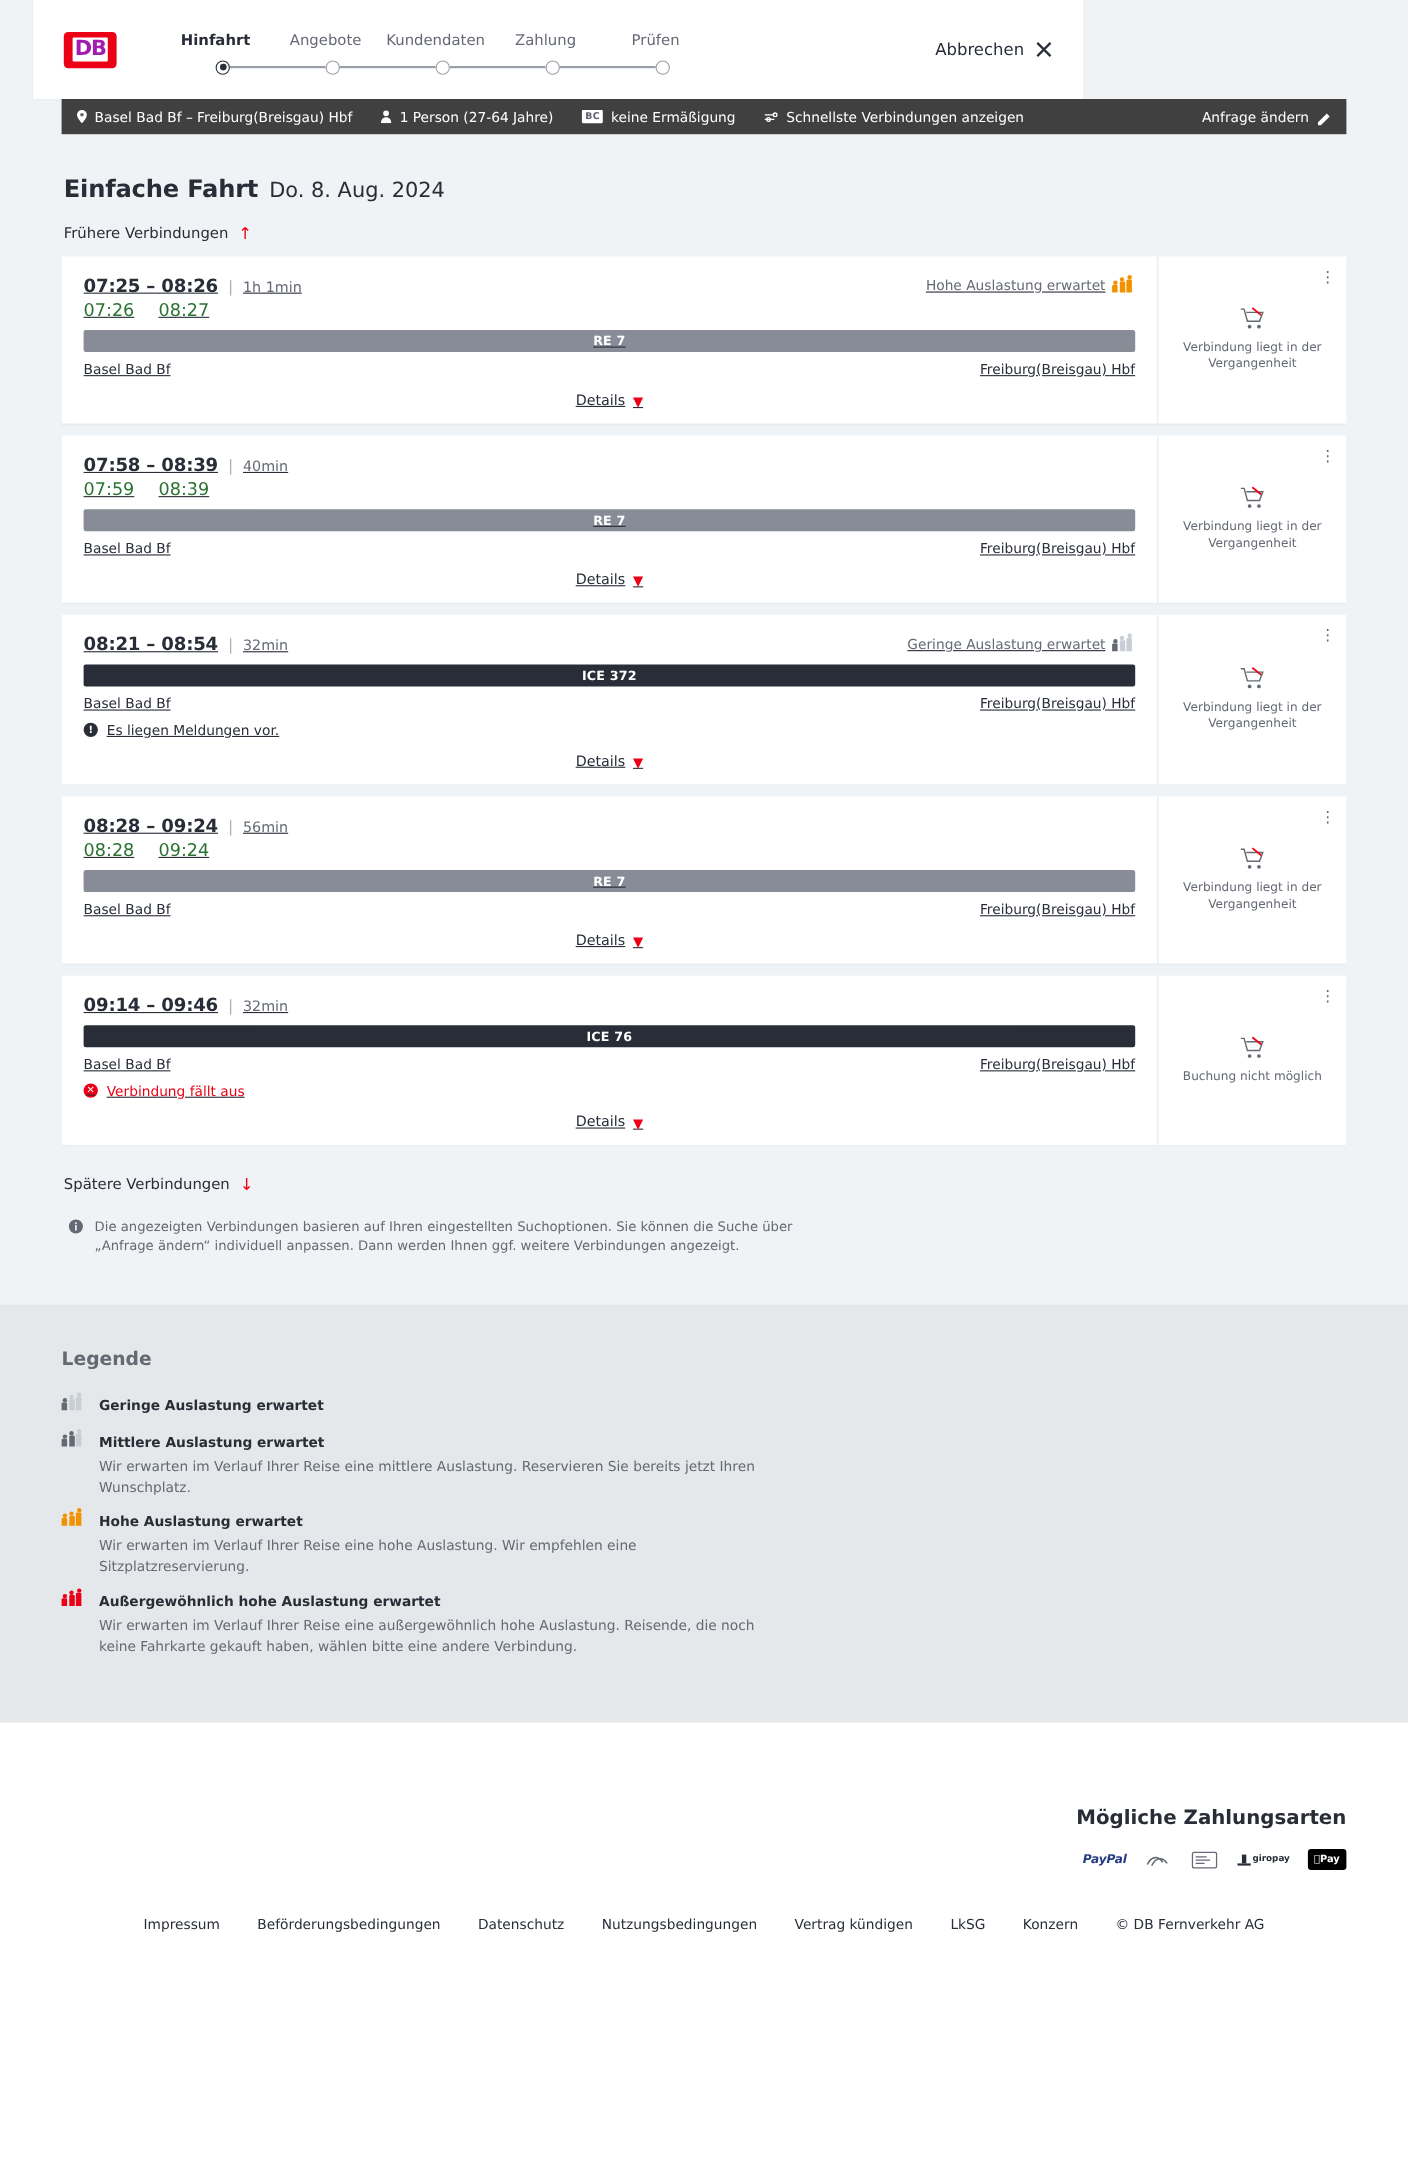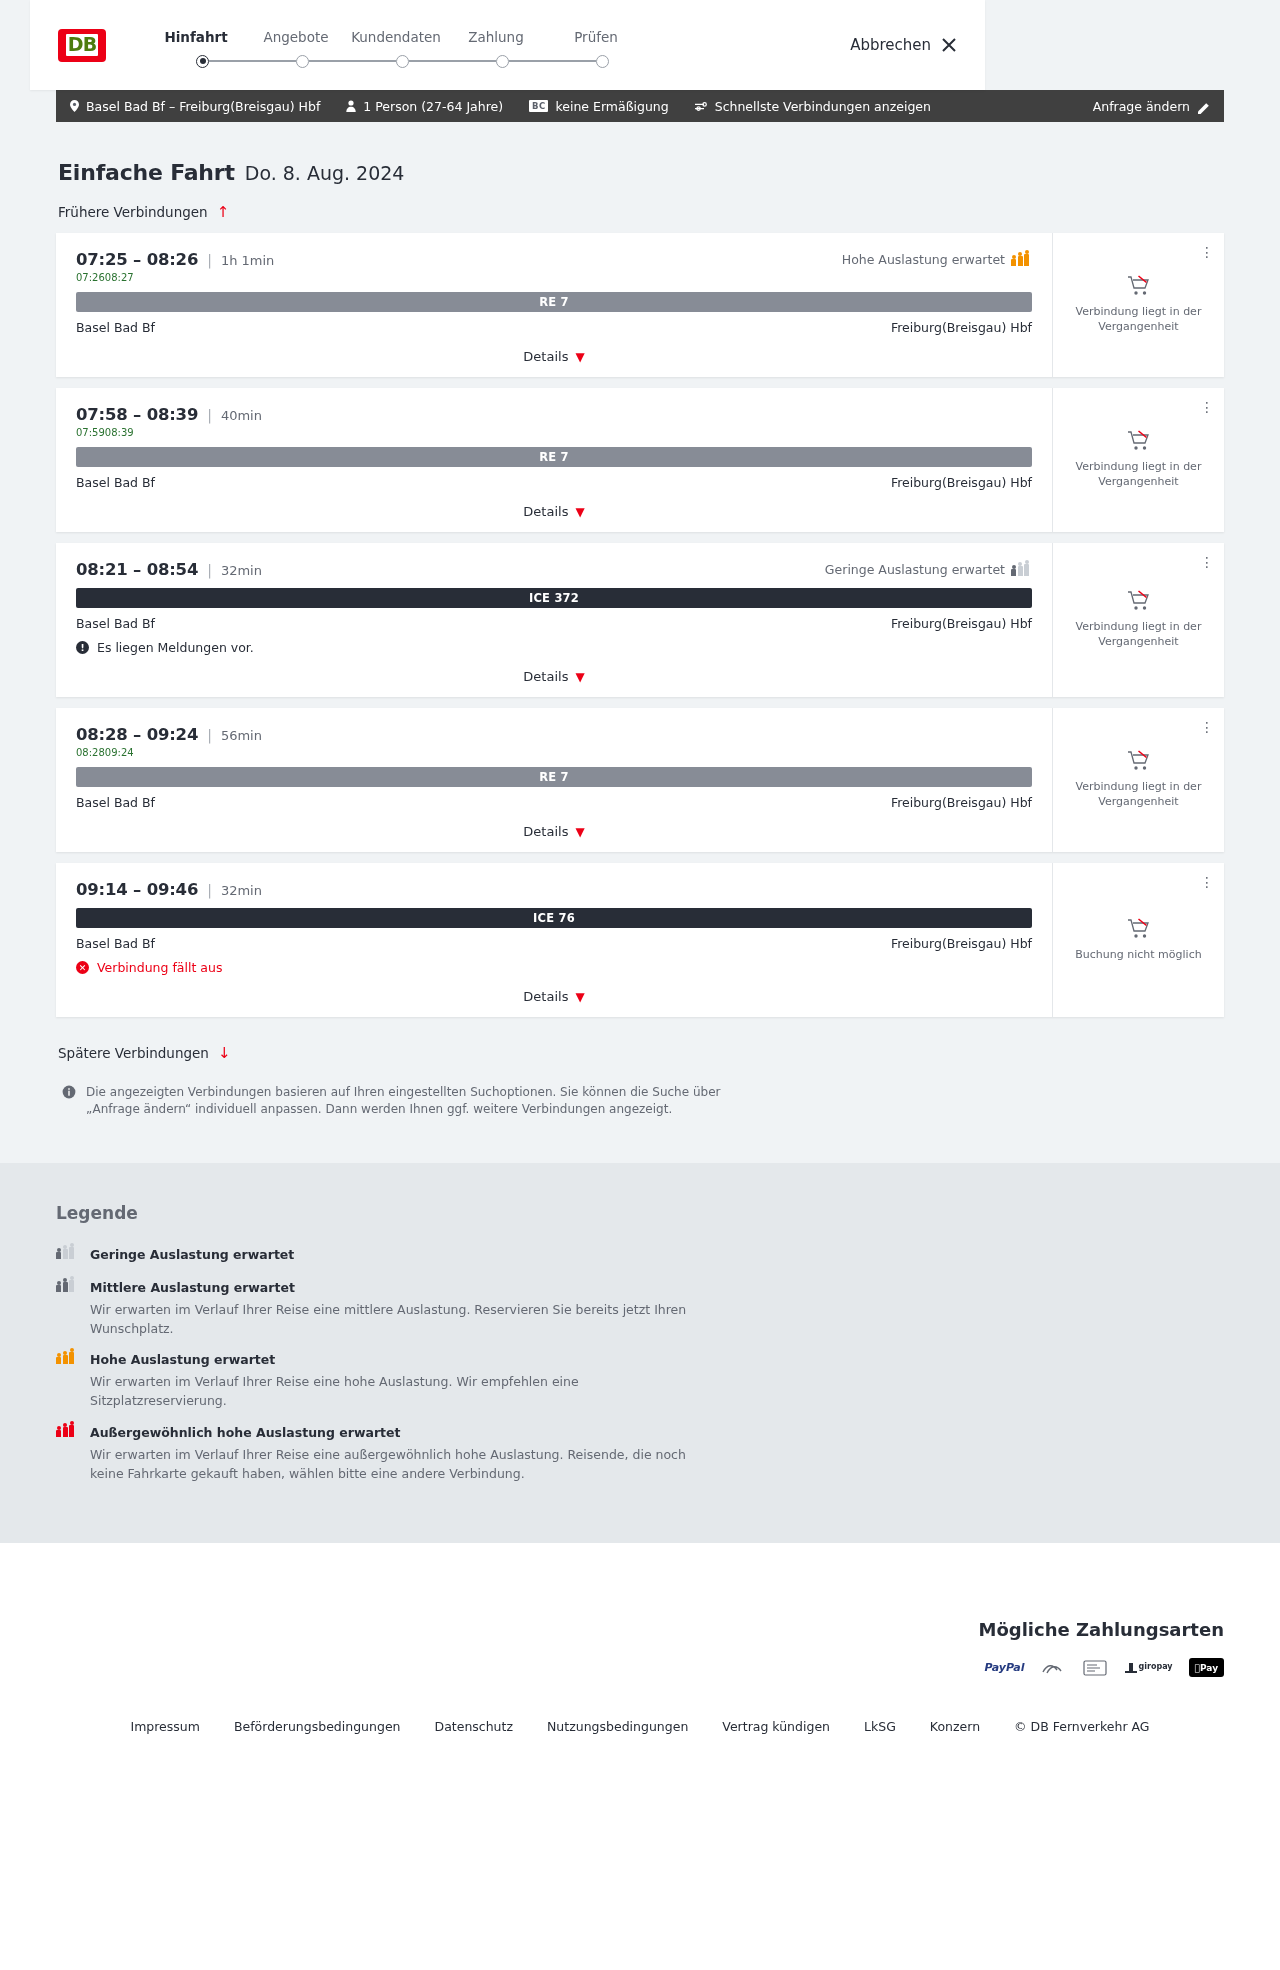--- a/index.html
+++ b/index.html
@@ -16,21 +16,21 @@
   .header {
     background:#fff; height:90px; display:flex; align-items:center;
     padding:0 32px 0 28px; position:relative;
     box-shadow:0 1px 2px rgba(0,0,0,.06);
   }
   .db-logo {
     width:48px; height:33px; background:#ec0016; border-radius:4px;
     display:flex; align-items:center; justify-content:center; flex:0 0 auto;
   }
   .db-logo-inner {
-    background:#fff; color:#4d7c0f; font-weight:bold; font-size:19px;
+    background:#fff; color:#a21caf; font-weight:bold; font-size:19px;
     letter-spacing:-1px; padding:0 2px; line-height:1.15;
     border-radius:1px; font-family:"DejaVu Sans", sans-serif;
   }
   .stepper { margin-left:40px; position:relative; padding-top:6px; }
   .step-labels { display:flex; }
   .step-label {
     width:100px; text-align:center; font-size:13.5px; color:#646973;
     white-space:nowrap;
   }
   .step-label.active { color:#282d37; font-weight:bold; }
@@ -75,30 +75,30 @@
     color:#282d37; margin:19px 0 13px 2px; cursor:pointer;
   }
   .arrow-ico { color:#ec0016; font-size:15px; line-height:1; }
   .nav-link.later { margin:17px 0 0 2px; }
 
   
   .conn {
     display:flex; background:#fff; margin-bottom:11px;
     box-shadow:0 1px 2px rgba(0,0,0,.08); min-height:130px;
   }
-  .conn-main { flex:1 1 auto; padding:17px 20px 13px 20px; position:relative; }
+  .conn-main { flex:1 1 auto; padding:17px 20px 13px 20px; position:relative;text-decoration:underline; }
   .conn-head { display:flex; align-items:baseline; }
   .times { font-size:16.5px; font-weight:bold; letter-spacing:-.2px; }
   .pipe { color:#a8adb4; margin:0 9px; font-size:14px; }
   .dur { font-size:13px; color:#646973; }
   .occ {
     margin-left:auto; display:flex; align-items:center; gap:6px;
     font-size:12.5px; color:#646973; align-self:center;
   }
-  .real-times { margin-top:3px; font-size:10px; color:#2a7230; display:flex; }
+  .real-times { margin-top:3px; font-size:16px; color:#2a7230; display:flex; gap:22px; }
   .train-bar {
     margin-top:9px; height:20px; border-radius:2px; color:#fff;
     font-size:11.5px; font-weight:bold; display:flex; align-items:center;
     justify-content:center; letter-spacing:.2px;
   }
   .train-bar.re { background:#878c96; }
   .train-bar.ice { background:#282d37; }
   .stations { display:flex; justify-content:space-between; margin-top:8px; font-size:12.5px; }
   .msg { display:flex; align-items:center; gap:8px; margin-top:9px; font-size:12.5px; }
   .msg.info { color:#282d37; }

